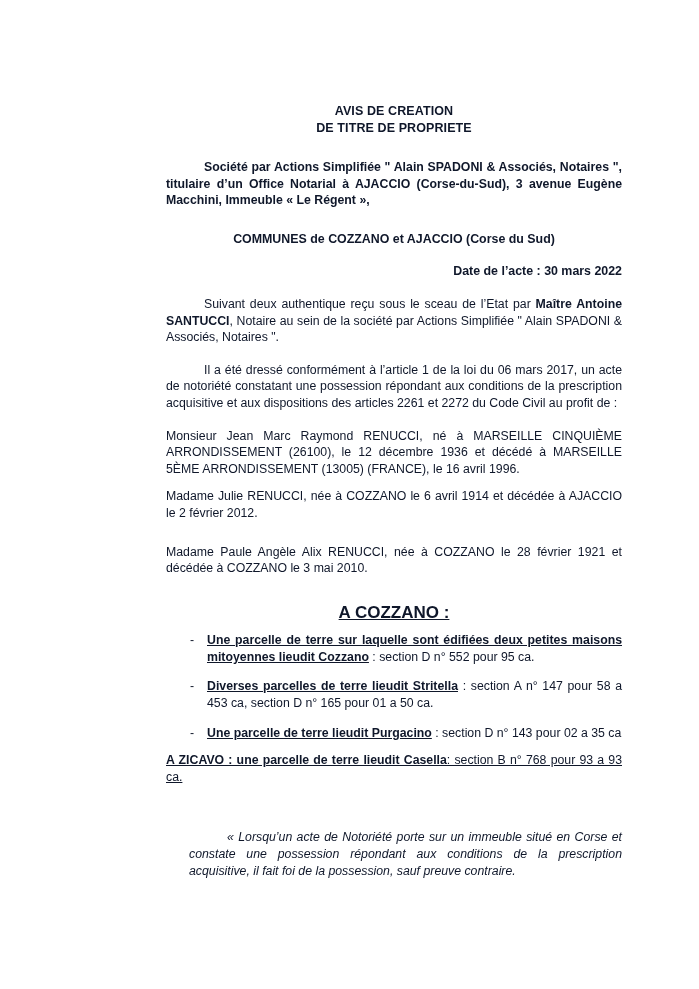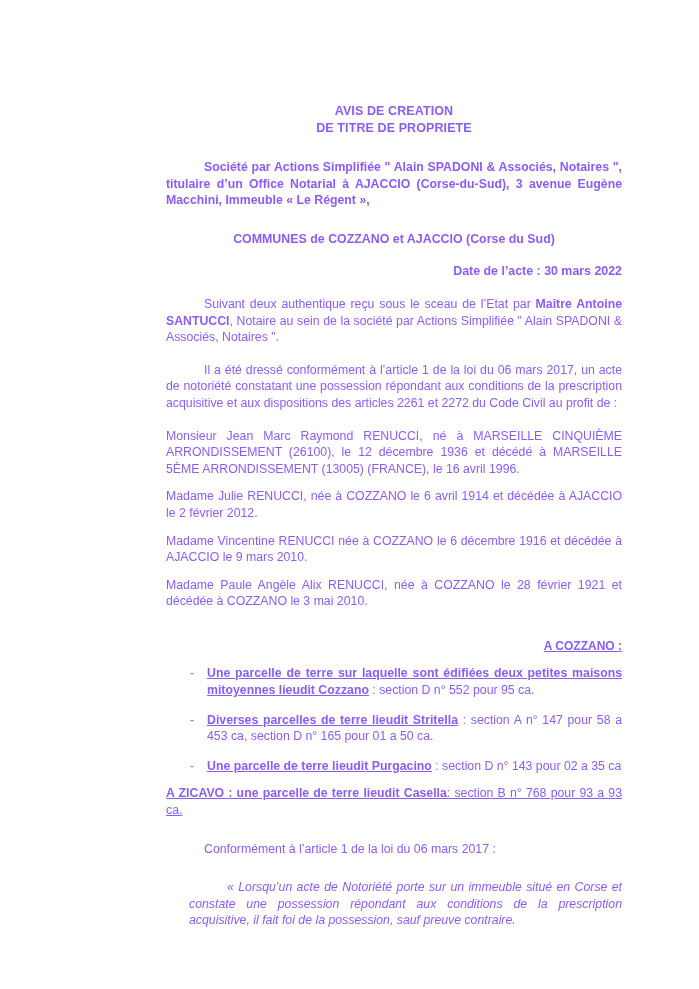--- a/index.html
+++ b/index.html
@@ -8,21 +8,21 @@
     padding: 0;
     background: #ffffff;
   }
   .page {
     position: relative;
     width: 699px;
     height: 989px;
     background: #ffffff;
     overflow: hidden;
     font-family: "Liberation Sans", sans-serif;
-    color: #8b5cf6;
+    color: #0f172a;
   }
   .content {
     position: absolute;
     left: 166px;
     top: 103px;
     width: 456px;
   }
   .title-block {
     text-align: center;
     font-weight: bold;
@@ -57,23 +57,23 @@
   }
   .date-line {
     font-weight: bold;
     font-size: 12.4px;
     line-height: 16.6px;
     text-indent: 34px;
     text-align: right;
   }
   .section-head {
     font-weight: bold;
-    font-size: 12px;
+    font-size: 17px;
     line-height: 16.6px;
-    text-align: right;
+    text-align: center;
   }
   .section-head .u { text-decoration: underline; }
 
   ul.bullets {
     margin: 0;
     padding: 0;
     list-style: none;
   }
   ul.bullets > li {
     position: relative;
@@ -136,21 +136,20 @@
     <div class="gap-md"></div>
 
     <p class="indent">Il a été dressé conformément à l’article 1 de la loi du 06 mars 2017, un acte de notoriété constatant une possession répondant aux conditions de la prescription acquisitive et aux dispositions des articles 2261 et 2272 du Code Civil au profit de :</p>
 
     <div class="gap-md"></div>
 
     <p>Monsieur Jean Marc Raymond RENUCCI, né à MARSEILLE CINQUIÈME ARRONDISSEMENT (26100), le 12 décembre 1936 et décédé à MARSEILLE 5ÈME ARRONDISSEMENT (13005) (FRANCE), le 16 avril 1996.</p>
     <div class="gap-sm"></div>
     <p>Madame Julie RENUCCI, née à COZZANO le 6 avril 1914 et décédée à AJACCIO le 2 février 2012.</p>
     <div class="gap-sm"></div>
-    <p>Madame Vincentine RENUCCI née à COZZANO le 6 décembre 1916 et décédée à AJACCIO le 9 mars 2010.</p>
     <div class="gap-sm"></div>
     <p>Madame Paule Angèle Alix RENUCCI, née à COZZANO le 28 février 1921 et décédée à COZZANO le 3 mai 2010.</p>
 
     <div class="gap-xl"></div>
 
     <p class="section-head"><span class="u">A COZZANO :</span></p>
 
     <div class="gap-sm"></div>
 
     <ul class="bullets">
@@ -164,20 +163,19 @@
         <span class="dash">-</span><span class="bold u">Une parcelle de terre lieudit Purgacino</span><span> : section D n° 143 pour 02 a 35 ca</span>
       </li>
     </ul>
 
     <div class="gap-sm"></div>
 
     <p class="zicavo-line"><span class="bold u">A ZICAVO : une parcelle de terre lieudit Casella</span><span>:  section B n° 768 pour 93 a 93 ca.</span></p>
 
     <div class="gap-lg"></div>
 
-    <p class="indent">Conformément à l’article 1 de la loi du 06 mars 2017 :</p>
 
     <div class="gap-lg"></div>
 
     <p class="quote-block">« Lorsqu’un acte de Notoriété porte sur un immeuble situé en Corse et constate une possession répondant aux conditions de la prescription acquisitive, il fait foi de la possession, sauf preuve contraire.</p>
 
   </div>
 </div>
 
 </body></html>

